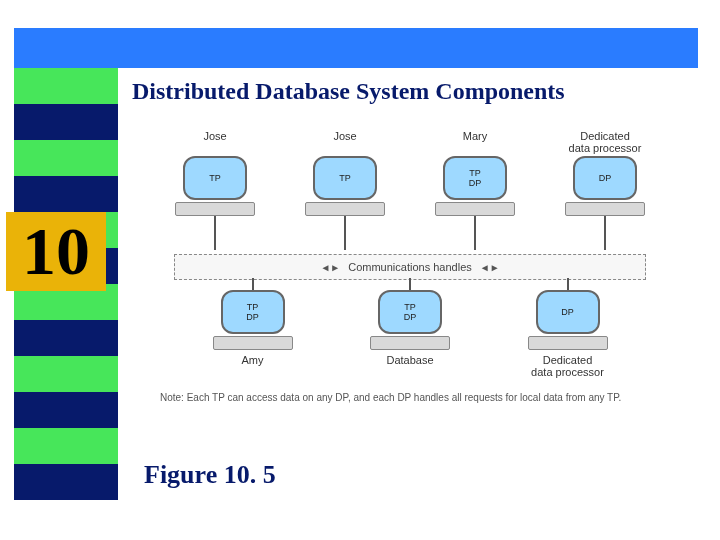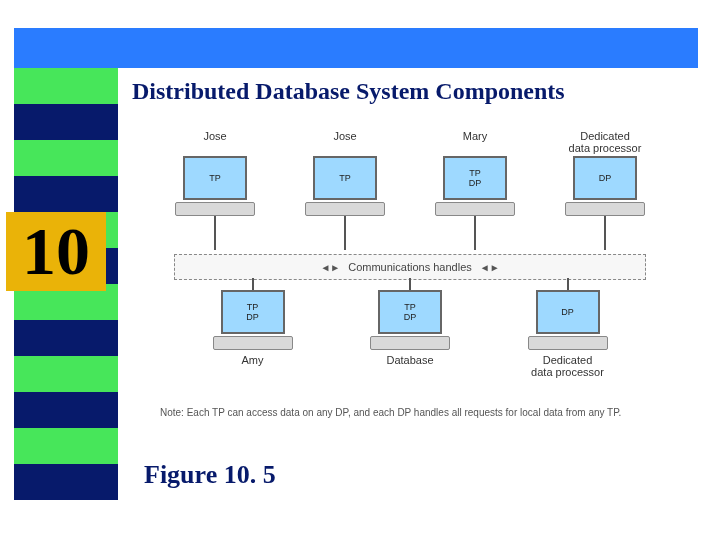--- a/index.html
+++ b/index.html
@@ -13,26 +13,26 @@
   .ch-num { position: absolute; left: 6px; top: 212px; width: 100px; text-align: center; font-size: 68px; font-weight: bold; color: #000; background: #eab308; padding: 0 2px; }
   .title { position: absolute; left: 132px; top: 78px; font-size: 24px; font-weight: bold; color: #071a6b; }
   .caption { position: absolute; left: 144px; top: 460px; font-size: 26px; font-weight: bold; color: #071a6b; }
   .figure { position: absolute; left: 150px; top: 120px; width: 520px; height: 320px; font-family: Arial, sans-serif; }
   .row { position: absolute; width: 100%; display: flex; justify-content: space-around; }
   .row.top { top: 10px; }
   .row.bot { top: 170px; }
   .pc { position: relative; width: 110px; display: flex; flex-direction: column; align-items: center; }
   .pc-label { font-size: 11px; color: #333; text-align: center; min-height: 24px; line-height: 12px; margin-bottom: 2px; white-space: pre-line; }
   .pc-label.below { margin-top: 4px; margin-bottom: 3px; min-height: 24px; }
-  .monitor { width: 64px; height: 44px; background: #9ed9ff; border: 2px solid #666; border-radius: 0; display: flex; align-items: center; justify-content: center; font-size: 9px; color: #222; text-align: center; line-height: 10px; white-space: pre-line; }
+  .monitor { width: 64px; height: 44px; background: #9ed9ff; border: 2px solid #666; border-radius: 12px; display: flex; align-items: center; justify-content: center; font-size: 9px; color: #222; text-align: center; line-height: 10px; white-space: pre-line; }
   .base { width: 80px; height: 14px; background: #d9d9d9; border: 1px solid #888; margin-top: 2px; border-radius: 2px; }
   .conn { width: 2px; background: #555; position: absolute; }
   .net { position: absolute; left: 24px; top: 134px; width: 472px; height: 26px; border: 1px dashed #888; background: #f7f7f7; display: flex; align-items: center; justify-content: center; font-size: 11px; color: #444; }
   .arrow { font-size: 10px; color: #555; margin: 0 8px; }
-  .note { position: absolute; left: 10px; top: 272px; font-size: 10px; color: #555; margin-top: 15px; }
+  .note { position: absolute; left: 10px; top: 272px; font-size: 10px; color: #555; }
   .fig-title { position: absolute; left: 0; top: 294px; width: 100%; border-top: 1px solid #888; border-bottom: 1px solid #888; padding: 4px 0; text-align: center; font-size: 10px; letter-spacing: 1px; color: #1a5a5a; }
   .fig-title .sq { display: inline-block; width: 8px; height: 8px; background: #47e65a; margin: 0 6px; vertical-align: middle; }
   .fig-title .lbl { color: #1a5a5a; font-weight: bold; }
 </style>
 </head>
 <body>
 
 <div class="slide">
 
   <div class="topbar"></div>

